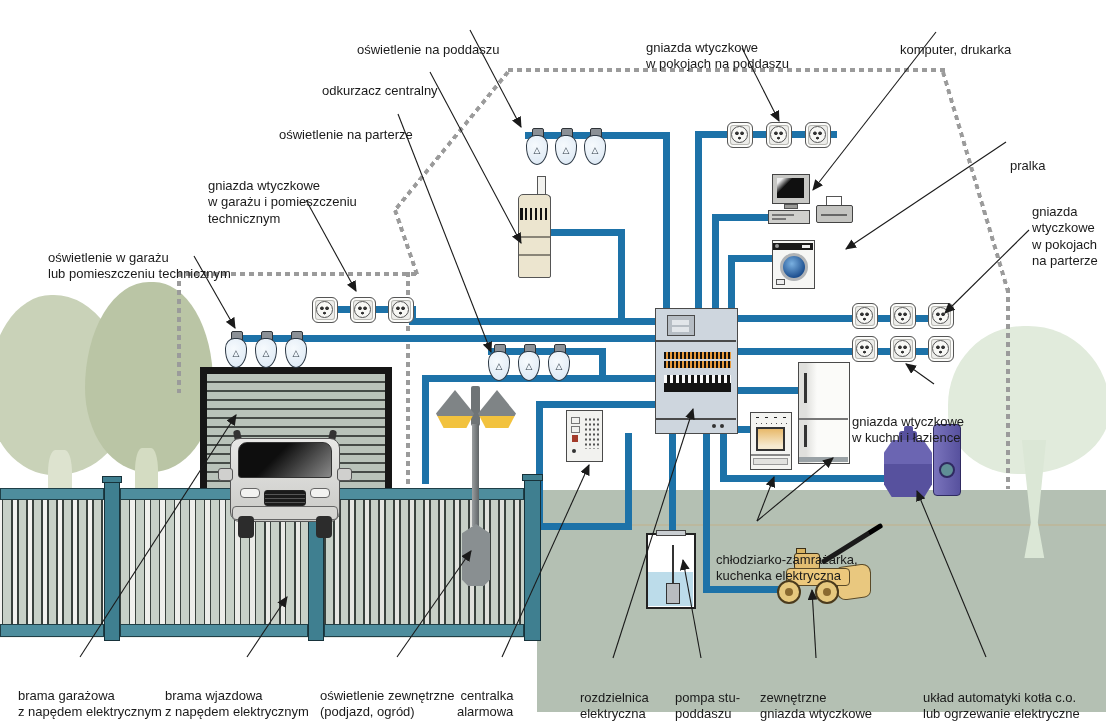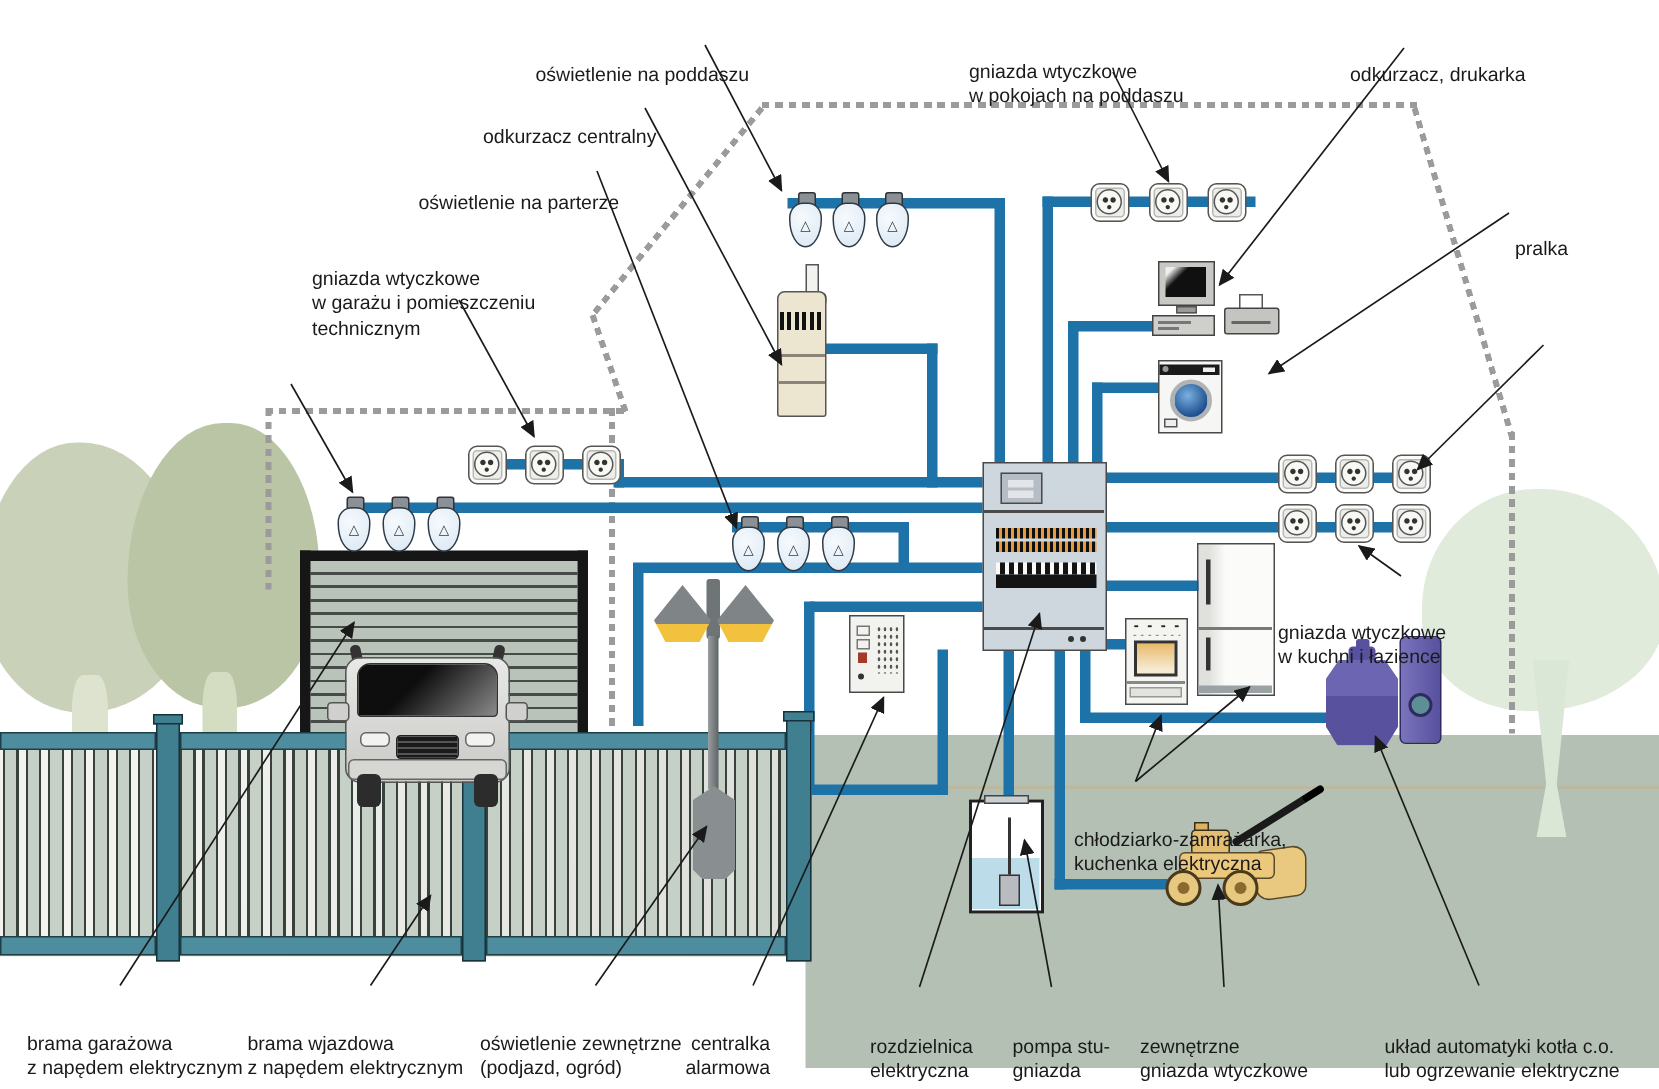--- a/index.html
+++ b/index.html
@@ -309,41 +309,47 @@
     <line x1="502" y1="657" x2="589" y2="465" marker-end="url(#ah)"></line>
     <line x1="613" y1="658" x2="693" y2="409" marker-end="url(#ah)"></line>
     <line x1="701" y1="658" x2="683" y2="560" marker-end="url(#ah)"></line>
     <line x1="816" y1="658" x2="812" y2="590" marker-end="url(#ah)"></line>
     <line x1="986" y1="657" x2="917" y2="491" marker-end="url(#ah)"></line>
   </svg>
 
   <div class="lbl" style="left:357px;top:14px;">oświetlenie na poddaszu</div>
   <div class="lbl" style="left:646px;top:12px;">gniazda wtyczkowe
 w pokojach na poddaszu</div>
-  <div class="lbl" style="left:900px;top:14px;">odkurzacz, drukarka</div>
+  <div class="lbl" style="left:900px;top:14px;">komputer, drukarka</div>
   <div class="lbl" style="left:322px;top:55px;">odkurzacz centralny</div>
   <div class="lbl" style="left:279px;top:99px;">oświetlenie na parterze</div>
   <div class="lbl" style="left:208px;top:150px;">gniazda wtyczkowe
 w garażu i pomieszczeniu
 technicznym</div>
+  <div class="lbl" style="left:48px;top:222px;">oświetlenie w garażu
+lub pomieszczeniu technicznym</div>
   <div class="lbl" style="left:1010px;top:130px;">pralka</div>
+  <div class="lbl" style="left:1032px;top:176px;">gniazda
+wtyczkowe
+w pokojach
+na parterze</div>
   <div class="lbl" style="left:852px;top:386px;">gniazda wtyczkowe
 w kuchni i łazience</div>
   <div class="lbl" style="left:716px;top:524px;">chłodziarko-zamrażarka,
 kuchenka elektryczna</div>
   <div class="lbl" style="left:18px;top:660px;">brama garażowa
 z napędem elektrycznym</div>
   <div class="lbl" style="left:165px;top:660px;">brama wjazdowa
 z napędem elektrycznym</div>
   <div class="lbl" style="left:320px;top:660px;">oświetlenie zewnętrzne
 (podjazd, ogród)</div>
   <div class="lbl" style="left:457px;top:660px;text-align:right;">centralka
 alarmowa</div>
   <div class="lbl" style="left:580px;top:662px;">rozdzielnica
 elektryczna</div>
   <div class="lbl" style="left:675px;top:662px;">pompa stu-
-gniazda</div>
+poddaszu</div>
   <div class="lbl" style="left:760px;top:662px;">zewnętrzne
 gniazda wtyczkowe
 (np. do podłączenia kosiarki)</div>
   <div class="lbl" style="left:923px;top:662px;">układ automatyki kotła c.o.
 lub ogrzewanie elektryczne</div>
 </div>
 
 </body></html>

